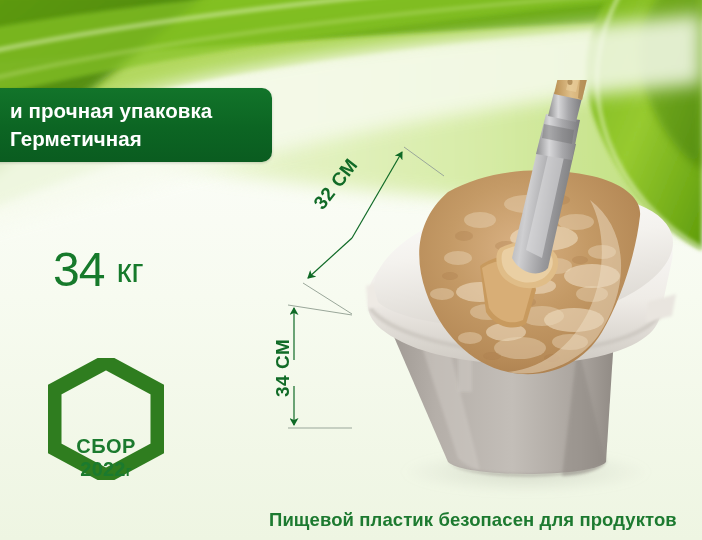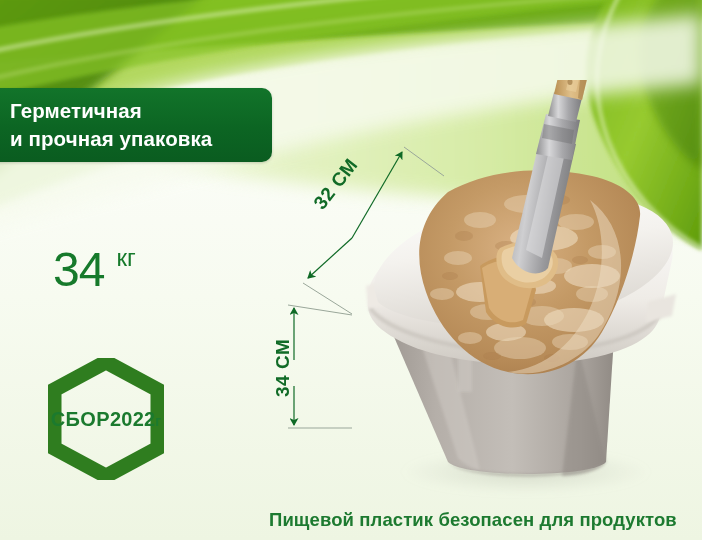--- a/index.html
+++ b/index.html
@@ -29,31 +29,31 @@
   }
   .banner-line{
     color:#ffffff;font-size:20.5px;font-weight:bold;line-height:1.38;
     letter-spacing:.1px;white-space:nowrap;
   }
 
   
   .weight{
     position:absolute;left:53px;top:246px;
     color:#167a2b;white-space:nowrap;
-    display:flex;align-items:flex-start;gap:12px;
+    display:flex;align-items:center;gap:12px;
   }
   .weight-num{font-size:48px;font-weight:400;letter-spacing:-1px;line-height:1;}
-  .weight-unit{font-size:24px;font-weight:400;line-height:1;}
+  .weight-unit{font-size:34px;font-weight:400;line-height:1;}
 
   
   .badge{position:absolute;left:48px;top:358px;width:116px;height:122px;}
   .badge svg{position:absolute;top:0;left:0;}
   .badge-text{
     position:absolute;left:0;top:0;width:116px;height:122px;
-    display:flex;flex-direction:row;align-items:center;justify-content:center;
+    display:flex;flex-direction:column;align-items:center;justify-content:flex-end;
     color:#1b7a2e;line-height:1.12;
   }
   .badge-l1{font-size:20px;font-weight:bold;letter-spacing:.4px;}
   .badge-l2{font-size:20px;font-weight:bold;letter-spacing:.2px;}
   .badge-l2 .suf{font-size:14px;font-weight:bold;}
 
   
   .dim-svg{position:absolute;left:0;top:0;pointer-events:none;}
   .dim-label{
     position:absolute;color:#116b27;font-size:19px;font-weight:bold;
@@ -149,22 +149,22 @@
       <path d="M628,-20 C596,30 588,86 608,140 C626,188 662,226 702,248" stroke="#f2fbd8" stroke-width="2.4" fill="none" opacity="0.85" filter="url(#blurB)"></path>
 
       <path d="M-40,150 C90,96 240,62 430,40 C540,28 630,22 702,14 L702,84
                C560,96 400,120 260,156 C150,184 40,214 -40,236 Z" fill="#f7fbee" opacity="0.85" filter="url(#blurC)"></path>
 
       <path d="M-40,170 C40,140 130,120 240,112 L240,130 C140,150 50,186 -40,220 Z" fill="#e7f3d2" opacity="0.55" filter="url(#blurA)"></path>
     </svg>
   </div>
 
   <div class="banner">
+    <span class="banner-line">и прочная упаковка</span>
     <span class="banner-line">Герметичная</span>
-    <span class="banner-line">и прочная упаковка</span>
   </div>
 
   <div class="weight">
     <span class="weight-num">34</span>
     <span class="weight-unit">кг</span>
   </div>
 
   <div class="badge">
     <svg width="116" height="122" viewBox="0 0 116 122">
       <polygon points="58,4 110,32 110,90 58,118 6,90 6,32" fill="none" stroke="#2f7d1f" stroke-width="15"></polygon>

